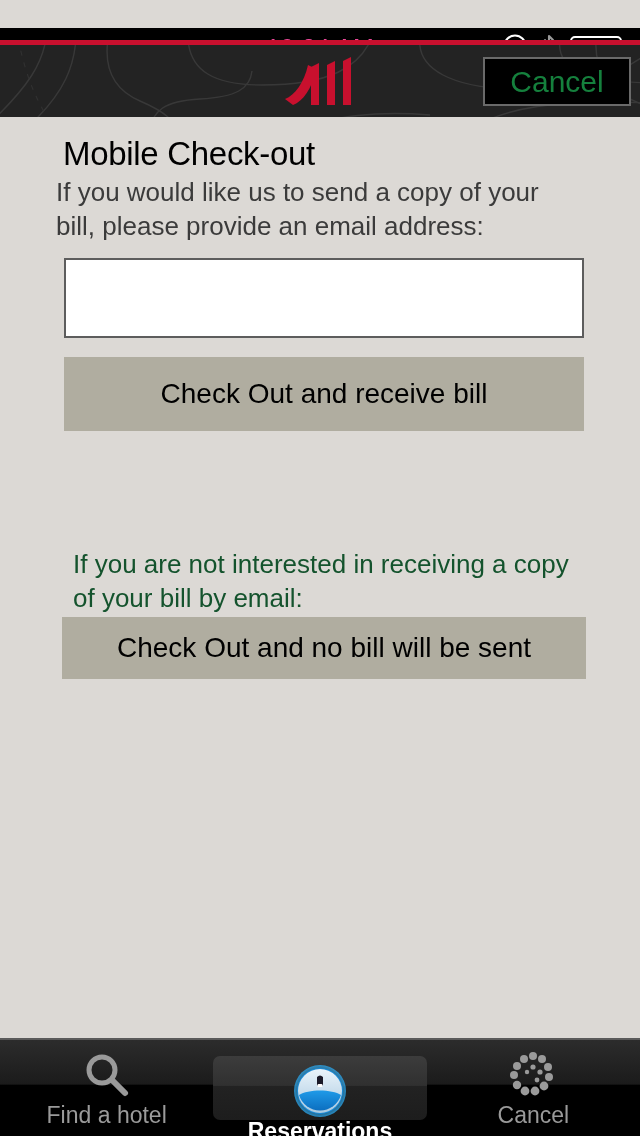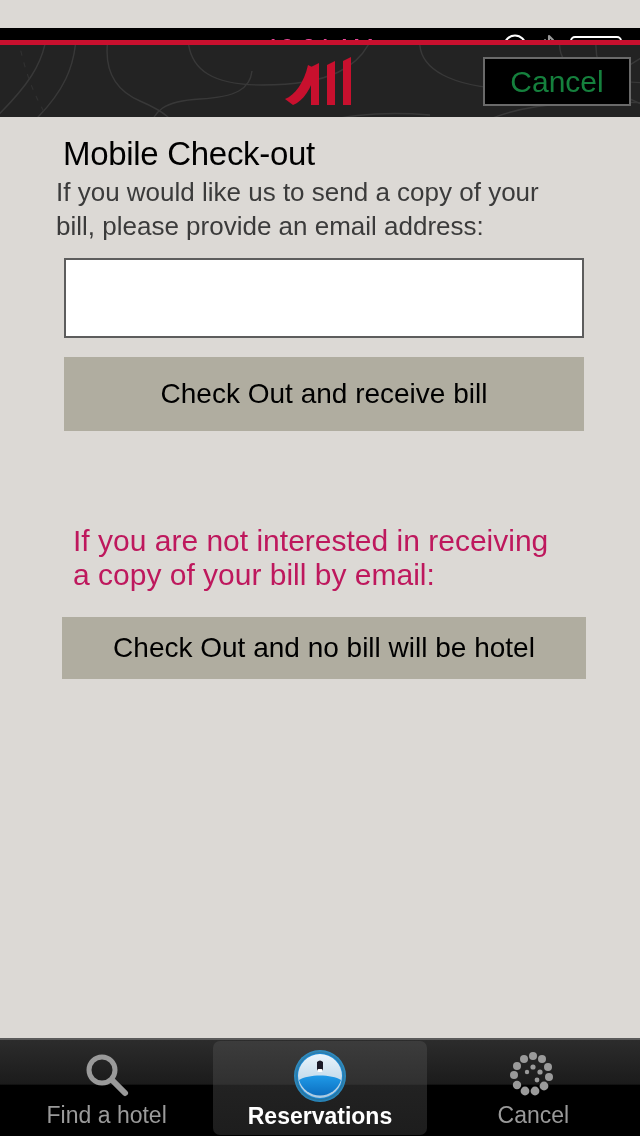--- a/index.html
+++ b/index.html
@@ -73,41 +73,41 @@
     font-family:"Liberation Sans", sans-serif;
   }
   .pill-button {
     position:absolute; background:#b0ada0; border:none;
     color:#000; font-size:28px;
     display:flex; align-items:center; justify-content:center;
     font-family:"Liberation Sans", sans-serif;
   }
   #checkout-receive-bill-button { left:64px; top:240px; width:520px; height:74px; }
   #secondary-text {
-    position:absolute; left:73px; top:407px; width:500px;
-    font-size:30px; line-height:34px; color:#be185d;
+    position:absolute; left:73px; top:430px; width:500px;
+    font-size:26px; line-height:34px; color:#14532d;
   }
   #checkout-no-bill-button { left:62px; top:500px; width:524px; height:62px; }
 
   
   #tab-bar {
     position:absolute; left:0; bottom:0; width:640px; height:98px;
     background:linear-gradient(#2c2c2c 0%, #1b1b1b 46%, #000 47%, #000 100%);
     border-top:2px solid #5a5a5a;
     display:flex;
   }
   .tab {
     flex:1; position:relative;
     display:flex; flex-direction:column; align-items:center; justify-content:flex-start;
     padding-top:8px; cursor:pointer;
   }
   .tab.active {
     background:linear-gradient(#3c3c3c 0%, #303030 46%, #222 47%, #1d1d1d 100%);
     border-radius:7px;
-    margin:1px 0;
+    margin:16px 0;
   }
   .tab-icon {
     height:54px; width:100%;
     display:flex; align-items:center; justify-content:center;
     position:relative; z-index:2;
   }
   .tab-label {
     font-size:23px; color:#9a9a9a; position:relative; z-index:2;
   }
   .tab.active .tab-label { color:#fff; font-weight:bold; }
@@ -201,21 +201,21 @@
   <div id="content">
     <div id="page-title">Mobile Check-out</div>
     <div id="intro-text">If you would like us to send a copy of your bill, please provide an email address:</div>
 
     <input id="email-input" type="text" value="" placeholder="" style="">
 
     <button class="pill-button" id="checkout-receive-bill-button">Check Out and receive bill</button>
 
     <div id="secondary-text">If you are not interested in receiving a copy of your bill by email:</div>
 
-    <button class="pill-button" id="checkout-no-bill-button">Check Out and no bill will be hotel</button>
+    <button class="pill-button" id="checkout-no-bill-button">Check Out and no bill will be sent</button>
   </div>
 
   <div id="tab-bar">
 
     <div class="tab">
       <div class="tab-icon">
         <svg width="52" height="52" viewBox="0 0 52 52">
           <circle cx="21" cy="21" r="13" fill="none" stroke="#9a9a9a" stroke-width="5"></circle>
           <line x1="31" y1="31" x2="44" y2="44" stroke="#9a9a9a" stroke-width="6" stroke-linecap="round"></line>
         </svg>

